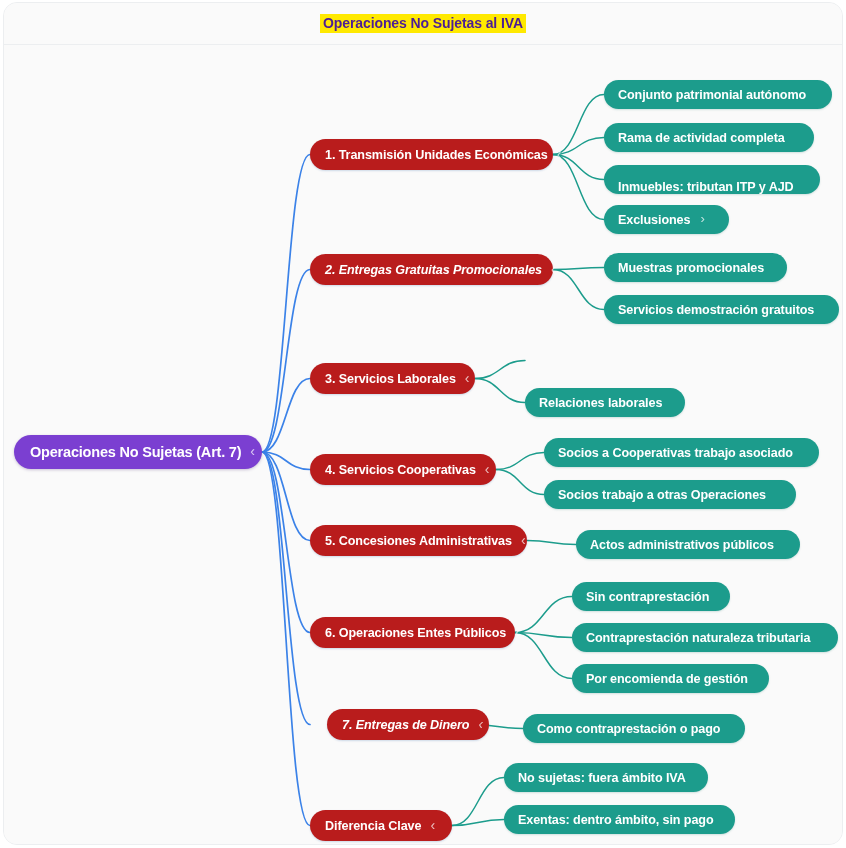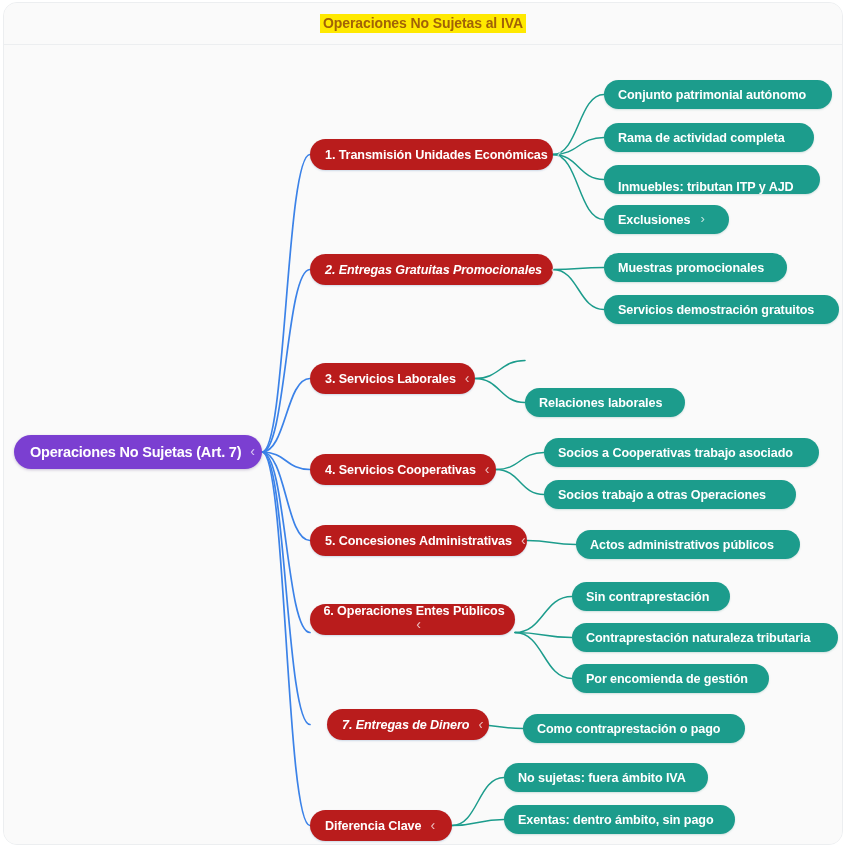--- a/index.html
+++ b/index.html
@@ -35,21 +35,21 @@
     border-bottom: 1px solid #eceef0;
     box-sizing: border-box;
     display: flex;
     align-items: center;
     justify-content: center;
     background: #fafafa;
   }
   .title-text {
     font-size: 14px;
     font-weight: 700;
-    color: #a16207;
+    color: #4c1d95;
     background: #ffe900;
     padding: 1px 3px 2px 3px;
     line-height: 16px;
     letter-spacing: -0.1px;
   }
   .canvas {
     position: absolute;
     left: 0;
     top: 43px;
     width: 840px;
@@ -200,21 +200,21 @@
         <div class="node n-l3" style="left: 540px; top: 434px; width: 252px;">
           <span class="lbl">Socios trabajo a otras Operaciones</span>
         </div>
         <div class="node n-l2" style="left: 306px; top: 479px; width: 217px;">
           <span class="lbl">5. Concesiones Administrativas</span>
           <span class="chev">‹</span>
         </div>
         <div class="node n-l3" style="left: 572px; top: 484px; width: 224px;">
           <span class="lbl">Actos administrativos públicos</span>
         </div>
-        <div class="node n-l2" style="left: 306px; top: 558px; width: 205px; flex-direction: column;">
+        <div class="node n-l2" style="left: 306px; top: 571px; width: 205px;">
           <span class="lbl">6. Operaciones Entes Públicos</span>
           <span class="chev">‹</span>
         </div>
         <div class="node n-l3" style="left: 568px; top: 536px; width: 158px;">
           <span class="lbl">Sin contraprestación</span>
         </div>
         <div class="node n-l3" style="left: 568px; top: 577px; width: 266px;">
           <span class="lbl">Contraprestación naturaleza tributaria</span>
         </div>
         <div class="node n-l3" style="left: 568px; top: 618px; width: 197px;">

